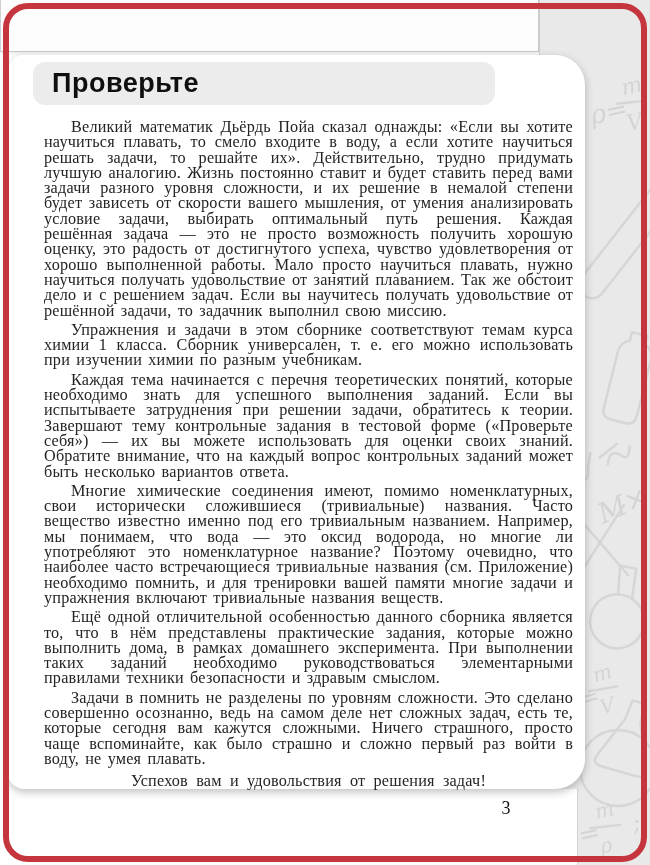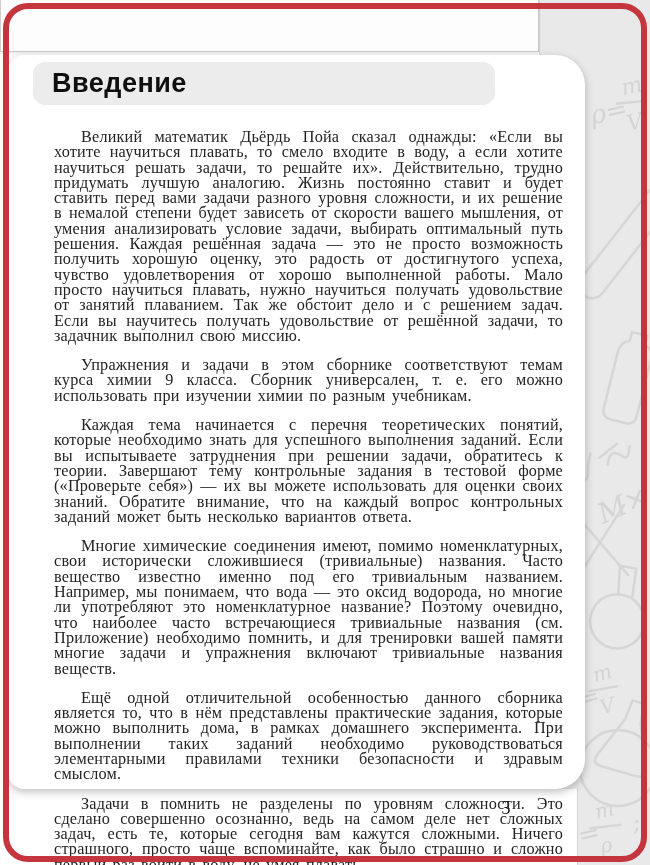--- a/index.html
+++ b/index.html
@@ -45,21 +45,21 @@
     display:block;padding-left:19px;line-height:43px;
     font-family:"Liberation Sans","DejaVu Sans",sans-serif;font-weight:700;
     font-size:27px;letter-spacing:.5px;color:#0f0f0f;
   }
   .body-text{
     position:absolute;left:32px;top:61px;width:537px;
     font-size:16.2px;line-height:15.3px;color:#242424;
     text-align:justify;letter-spacing:.2px;word-spacing:2px;
     hyphens:auto;-webkit-hyphens:auto;
   }
-  .body-text p{margin:14px;text-indent:27px;}
+  .body-text p{margin:4px;text-indent:27px;}
   .closing{
     text-indent:0 !important;text-align:center;margin-top:7px !important;
     word-spacing:4px;
   }
   
   .red-frame{
     position:absolute;left:3px;top:3px;right:3px;bottom:3px;
     border:6px solid #c4353d;border-radius:25px;
     z-index:10;pointer-events:none;
   }
@@ -125,25 +125,26 @@
 </div>
 
 <div class="top-strip"></div>
 
 <div class="footer-band">
   <div class="page-number">3</div>
 </div>
 
 <div class="card">
   <div class="title-bar">
-    <span class="title-text">Введение</span>
+    <span class="title-text">Проверьте</span>
   </div>
   <div class="body-text">
     <p>Великий математик Дьёрдь Пойа сказал однажды: «Если вы хотите научиться плавать, то смело входите в воду, а если хотите научиться решать задачи, то решайте их». Действительно, трудно придумать лучшую аналогию. Жизнь постоянно ставит и будет ставить перед вами задачи разного уровня сложности, и их решение в немалой степени будет зависеть от скорости вашего мышления, от умения анализировать условие задачи, выбирать оптимальный путь решения. Каждая решённая задача — это не просто возможность получить хорошую оценку, это радость от достигнутого успеха, чувство удовлетворения от хорошо выполненной работы. Мало просто научиться плавать, нужно научиться получать удовольствие от занятий плаванием. Так же обстоит дело и с решением задач. Если вы научитесь получать удовольствие от решённой задачи, то задачник выполнил свою миссию.</p>
-    <p>Упражнения и задачи в этом сборнике соответствуют темам курса химии 9 класса. Сборник универсален, т. е. его можно использовать при изучении химии по разным учебникам.</p>
+    <p>Упражнения и задачи в этом сборнике соответствуют темам курса химии 1 класса. Сборник универсален, т. е. его можно использовать при изучении химии по разным учебникам.</p>
     <p>Каждая тема начинается с перечня теоретических понятий, которые необходимо знать для успешного выполнения заданий. Если вы испытываете затруднения при решении задачи, обратитесь к теории. Завершают тему контрольные задания в тестовой форме («Проверьте себя») — их вы можете использовать для оценки своих знаний. Обратите внимание, что на каждый вопрос контрольных заданий может быть несколько вариантов ответа.</p>
     <p>Многие химические соединения имеют, помимо номенклатурных, свои исторически сложившиеся (тривиальные) названия. Часто вещество известно именно под его тривиальным названием. Например, мы понимаем, что вода — это оксид водорода, но многие ли употребляют это номенклатурное название? Поэтому очевидно, что наиболее часто встречающиеся тривиальные названия (см. Приложение) необходимо помнить, и для тренировки вашей памяти многие задачи и упражнения включают тривиальные названия веществ.</p>
     <p>Ещё одной отличительной особенностью данного сборника является то, что в нём представлены практические задания, которые можно выполнить дома, в рамках домашнего эксперимента. При выполнении таких заданий необходимо руководствоваться элементарными правилами техники безопасности и здравым смыслом.</p>
     <p>Задачи в помнить не разделены по уровням сложности. Это сделано совершенно осознанно, ведь на самом деле нет сложных задач, есть те, которые сегодня вам кажутся сложными. Ничего страшного, просто чаще вспоминайте, как было страшно и сложно первый раз войти в воду, не умея плавать.</p>
+    <p class="closing">Успехов вам и удовольствия от решения задач!</p>
   </div>
 </div>
 
 <div class="red-frame"></div>
 
 </body></html>

